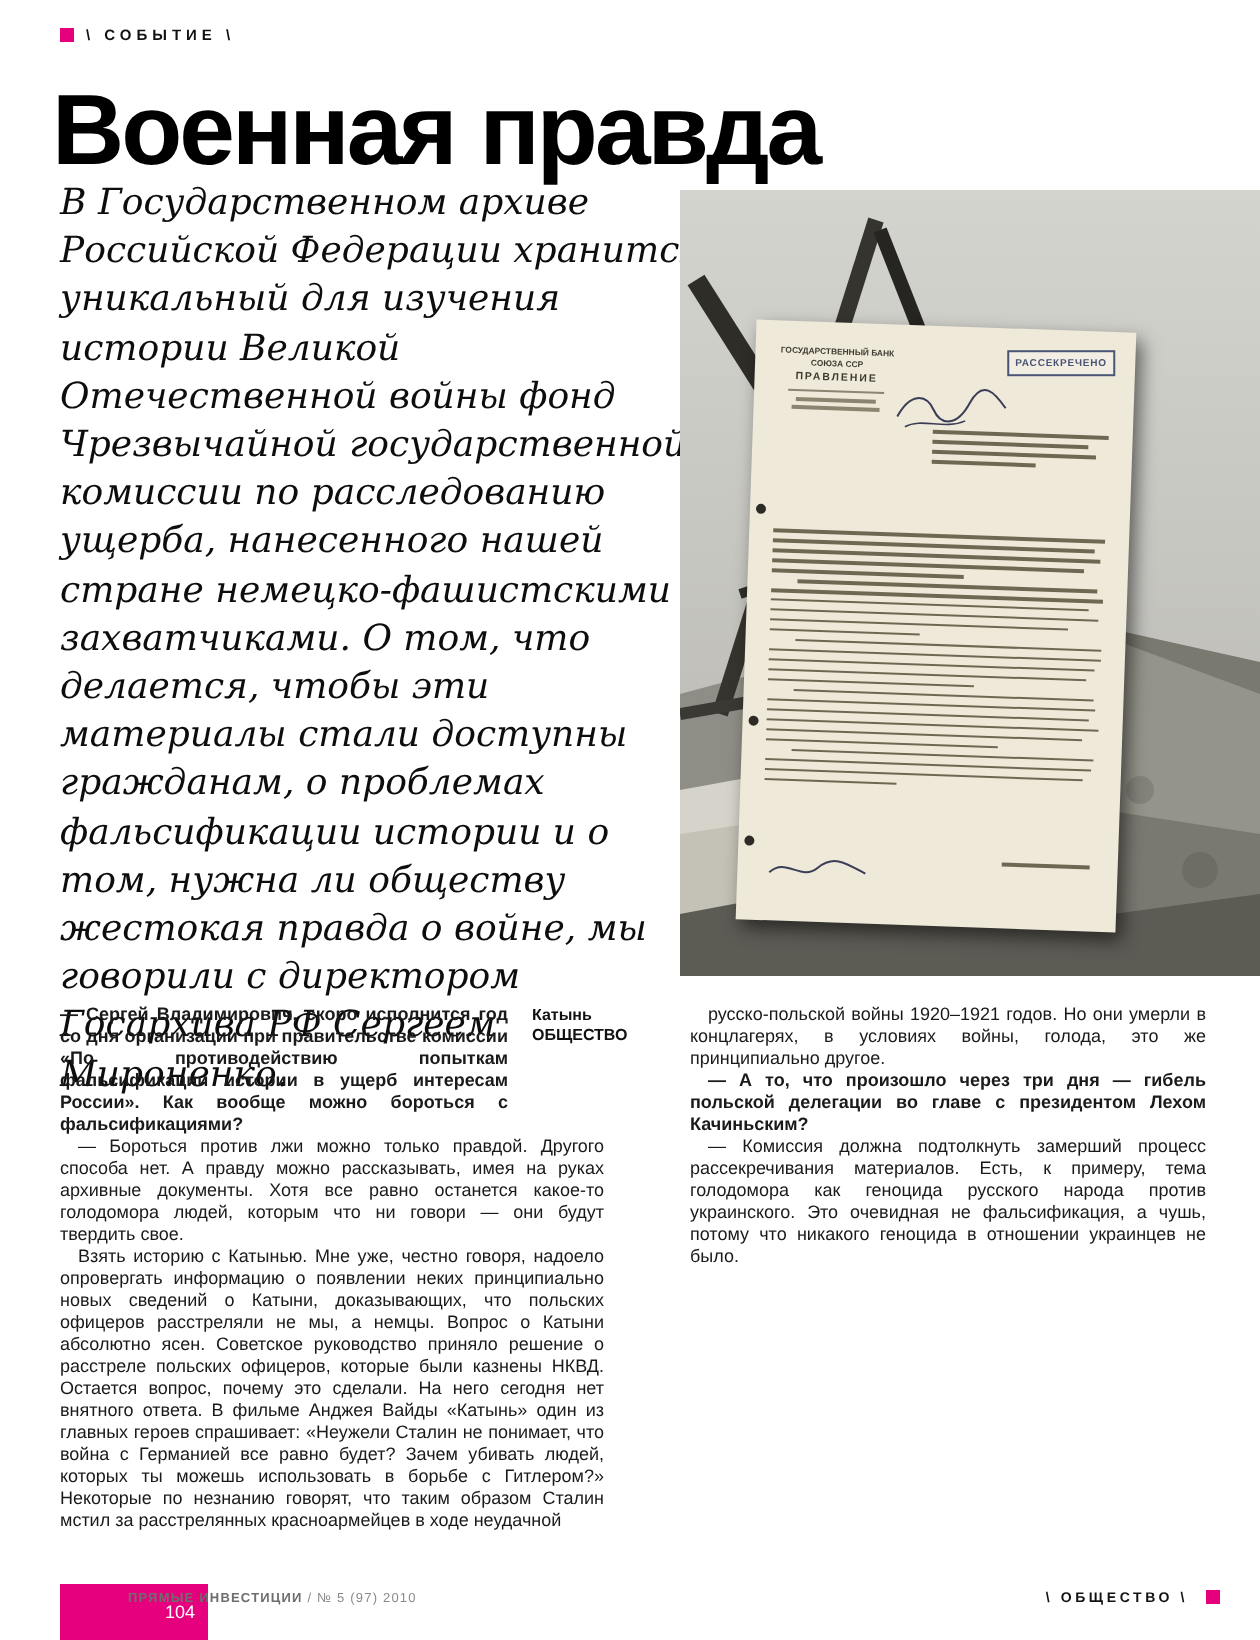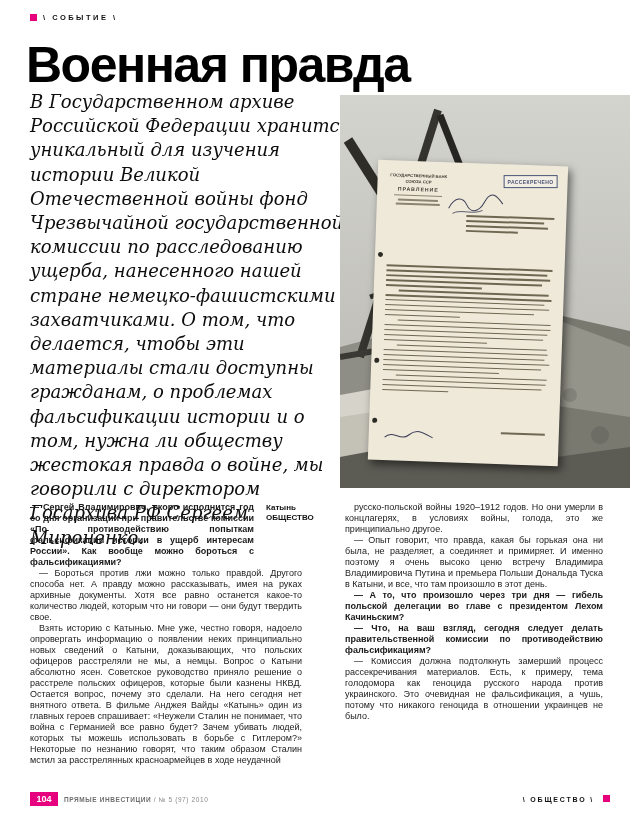--- a/index.html
+++ b/index.html
@@ -51,23 +51,23 @@
   
   .article-col{position:absolute;top:502px;font-size:9px;line-height:11px;
                text-align:justify;color:#1a1a1a;}
   .col1{left:30px;width:272px;}
   .col2{left:345px;width:258px;}
   .article-col p{margin:0;text-indent:9px;}
   .article-col p.question{font-weight:bold;}
   .col1 p:first-child{text-indent:0;padding-right:48px;}
 
   
-  .pagebox{position:absolute;left:30px;top:792px;width:28px;height:14px;
-           background:var(--accent,#e6007e);color:#fff;font-size:9px;font-weight:bold;
-           display:flex;align-items:center;justify-content:center;}
+  .pagebox{position:absolute;left:30px;top:792px;width:28px;height:28px;
+           background:var(--accent,#e6007e);color:#fff;font-size:9px;font-weight:normal;
+           display:flex;align-items:center;justify-content:center;padding-left:46px;}
   .mag{position:absolute;left:64px;top:796px;font-size:6.5px;color:#8a8a8a;letter-spacing:.6px;}
   .mag .mag-name{font-weight:bold;color:#6e6e6e;}
   .footer-right{position:absolute;right:36px;top:796px;font-size:7px;font-weight:bold;
                 letter-spacing:1.8px;color:#111;white-space:nowrap;}
   .footer-sq{position:absolute;right:20px;top:795px;width:7px;height:7px;
              background:var(--accent,#e6007e);}
 </style>
 </head>
 <body>
 
@@ -176,28 +176,26 @@
     </div>
   </div>
 
   <div class="author">
     <div>Катынь</div>
     <div>ОБЩЕСТВО</div>
   </div>
 
   <div class="article-col col1">
       <p class="question">— Сергей Владимирович, скоро исполнится год со дня организации при правительстве комиссии «По противодействию попыткам фальсификации истории в ущерб интересам России». Как вообще можно бороться с фальсификациями?</p>
-      <p class="answer">— Бороться против лжи можно только правдой. Другого способа нет. А правду можно рассказывать, имея на руках архивные документы. Хотя все равно останется какое-то количество людей, которым что ни говори — они будут твердить свое.</p>
+      <p class="answer">— Бороться против лжи можно только правдой. Другого способа нет. А правду можно рассказывать, имея на руках архивные документы. Хотя все равно останется какое-то голодомора людей, которым что ни говори — они будут твердить свое.</p>
       <p class="answer">Взять историю с Катынью. Мне уже, честно говоря, надоело опровергать информацию о появлении неких принципиально новых сведений о Катыни, доказывающих, что польских офицеров расстреляли не мы, а немцы. Вопрос о Катыни абсолютно ясен. Советское руководство приняло решение о расстреле польских офицеров, которые были казнены НКВД. Остается вопрос, почему это сделали. На него сегодня нет внятного ответа. В фильме Анджея Вайды «Катынь» один из главных героев спрашивает: «Неужели Сталин не понимает, что война с Германией все равно будет? Зачем убивать людей, которых ты можешь использовать в борьбе с Гитлером?» Некоторые по незнанию говорят, что таким образом Сталин мстил за расстрелянных красноармейцев в ходе неудачной</p>
     </div>
   <div class="article-col col2">
-      <p class="answer">русско-польской войны 1920–1912 годов. Но они умерли в концлагерях, в условиях войны, голода, это же принципиально другое.</p>
-      <p class="answer">— Опыт говорит, что правда, какая бы горькая она ни была, не разделяет, а соединяет и примиряет. И именно поэтому я очень высоко ценю встречу Владимира Владимировича Путина и премьера Польши Дональда Туска в Катыни, и все, что там произошло в этот день.</p>
+      <p class="answer">русско-польской войны 1920–1921 годов. Но они умерли в концлагерях, в условиях войны, голода, это же принципиально другое.</p>
       <p class="question">— А то, что произошло через три дня — гибель польской делегации во главе с президентом Лехом Качиньским?</p>
-      <p class="question">— Что, на ваш взгляд, сегодня следует делать правительственной комиссии по противодействию фальсификациям?</p>
       <p class="answer">— Комиссия должна подтолкнуть замерший процесс рассекречивания материалов. Есть, к примеру, тема голодомора как геноцида русского народа против украинского. Это очевидная не фальсификация, а чушь, потому что никакого геноцида в отношении украинцев не было.</p>
     </div>
 
   <div class="pagebox">104</div>
   <div class="mag">
     <span class="mag-name">ПРЯМЫЕ ИНВЕСТИЦИИ</span><span> / № 5 (97) 2010</span>
   </div>
   <div class="footer-right">\ ОБЩЕСТВО \</div>
   <span class="footer-sq"></span>
 

